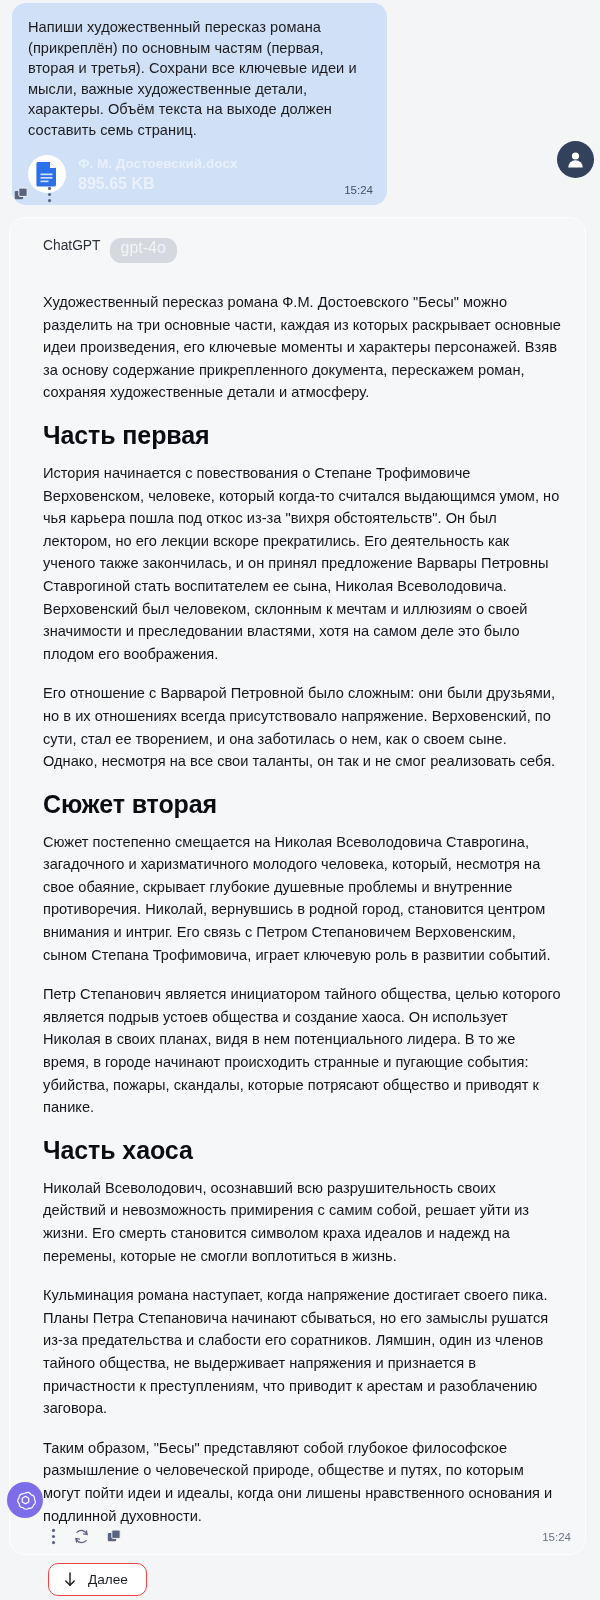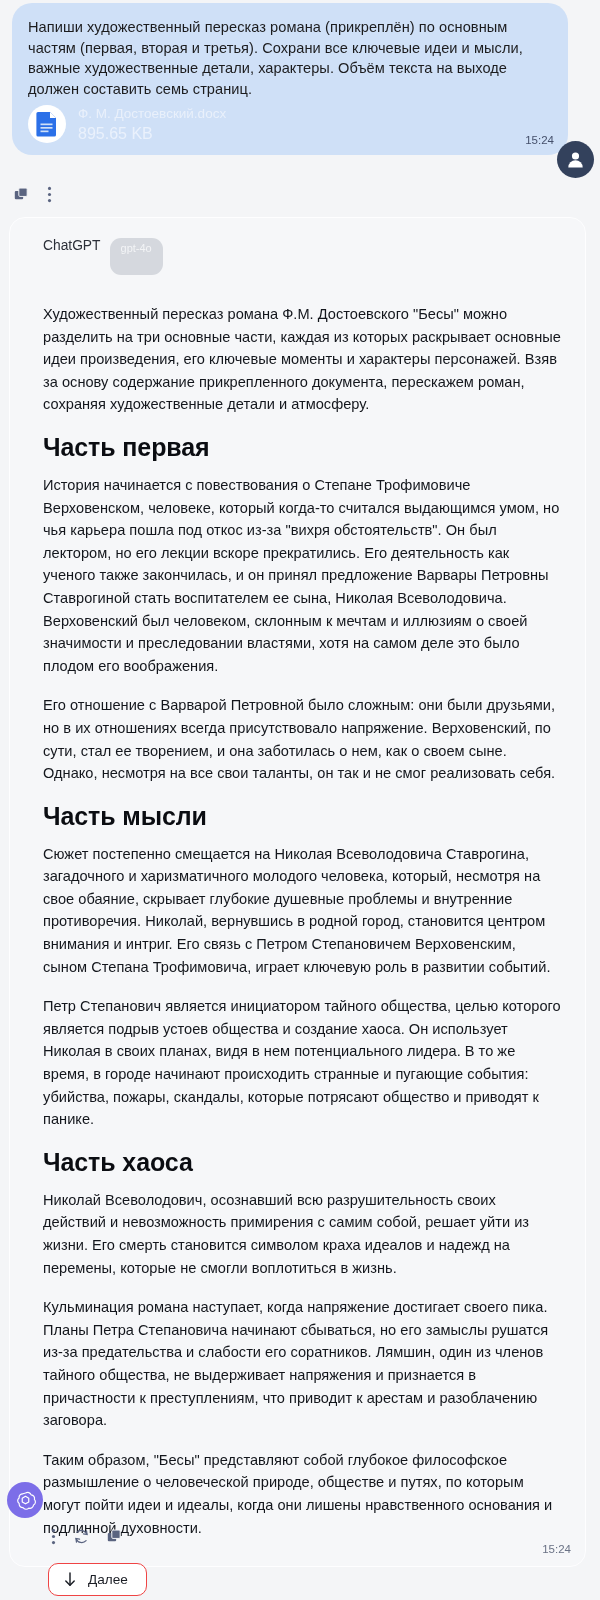--- a/index.html
+++ b/index.html
@@ -20,36 +20,37 @@
 
   
   .user-row {
     position: relative;
     padding: 0 0 0 0;
   }
   .user-bubble {
     position: absolute;
     left: 12px;
     top: 3px;
-    width: 556px;
+    width: 375px;
     background: #cfe0f7;
-    border-radius: 20px;
+    border-radius: 14px;
     padding: 14px 16px 12px 16px;
   }
   .user-text {
     font-size: 14.6px;
     line-height: 20.5px;
     color: #1c1c1e;
     letter-spacing: 0.05px;
   }
   .file-chip {
     display: flex;
     align-items: center;
-    margin-top: 6px;
+    margin-top: 15px;
     gap: 12px;
+    font-weight: bold;
   }
   .file-icon-wrap {
     width: 38px;
     height: 38px;
     border-radius: 50%;
     background: #ffffff;
     display: flex;
     align-items: center;
     justify-content: center;
     flex: 0 0 38px;
@@ -111,23 +112,23 @@
     gap: 9px;
     margin-bottom: 28px;
   }
   .assistant-name {
     font-size: 13.8px;
     color: #2b2f38;
   }
   .model-badge {
     background: #d5d8de;
     color: #f3f4f6;
-    font-size: 11px;
+    font-size: 16px;
     border-radius: 11px;
-    padding: 3px 11px 20px 11px;
+    padding: 3px 11px 8px 11px;
     line-height: 14px;
   }
   .a-para {
     font-size: 14.6px;
     line-height: 22.6px;
     color: #13161c;
     margin-bottom: 17px;
     letter-spacing: 0.02px;
   }
   .a-head {
@@ -243,21 +244,21 @@
     <div class="assistant-head">
       <span class="assistant-name">ChatGPT</span>
       <span class="model-badge">gpt-4o</span>
     </div>
 
     <div>
       <p class="a-para">Художественный пересказ романа Ф.М. Достоевского "Бесы" можно разделить на три основные части, каждая из которых раскрывает основные идеи произведения, его ключевые моменты и характеры персонажей. Взяв за основу содержание прикрепленного документа, перескажем роман, сохраняя художественные детали и атмосферу.</p>
       <h2 class="a-head">Часть первая</h2>
       <p class="a-para">История начинается с повествования о Степане Трофимовиче Верховенском, человеке, который когда-то считался выдающимся умом, но чья карьера пошла под откос из-за "вихря обстоятельств". Он был лектором, но его лекции вскоре прекратились. Его деятельность как ученого также закончилась, и он принял предложение Варвары Петровны Ставрогиной стать воспитателем ее сына, Николая Всеволодовича. Верховенский был человеком, склонным к мечтам и иллюзиям о своей значимости и преследовании властями, хотя на самом деле это было плодом его воображения.</p>
       <p class="a-para">Его отношение с Варварой Петровной было сложным: они были друзьями, но в их отношениях всегда присутствовало напряжение. Верховенский, по сути, стал ее творением, и она заботилась о нем, как о своем сыне. Однако, несмотря на все свои таланты, он так и не смог реализовать себя.</p>
-      <h2 class="a-head">Часть мысли</h2>
+      <h2 class="a-head">Сюжет вторая</h2>
       <p class="a-para">Сюжет постепенно смещается на Николая Всеволодовича Ставрогина, загадочного и харизматичного молодого человека, который, несмотря на свое обаяние, скрывает глубокие душевные проблемы и внутренние противоречия. Николай, вернувшись в родной город, становится центром внимания и интриг. Его связь с Петром Степановичем Верховенским, сыном Степана Трофимовича, играет ключевую роль в развитии событий.</p>
       <p class="a-para">Петр Степанович является инициатором тайного общества, целью которого является подрыв устоев общества и создание хаоса. Он использует Николая в своих планах, видя в нем потенциального лидера. В то же время, в городе начинают происходить странные и пугающие события: убийства, пожары, скандалы, которые потрясают общество и приводят к панике.</p>
       <h2 class="a-head">Часть хаоса</h2>
       <p class="a-para">Николай Всеволодович, осознавший всю разрушительность своих действий и невозможность примирения с самим собой, решает уйти из жизни. Его смерть становится символом краха идеалов и надежд на перемены, которые не смогли воплотиться в жизнь.</p>
       <p class="a-para">Кульминация романа наступает, когда напряжение достигает своего пика. Планы Петра Степановича начинают сбываться, но его замыслы рушатся из-за предательства и слабости его соратников. Лямшин, один из членов тайного общества, не выдерживает напряжения и признается в причастности к преступлениям, что приводит к арестам и разоблачению заговора.</p>
       <p class="a-para">Таким образом, "Бесы" представляют собой глубокое философское размышление о человеческой природе, обществе и путях, по которым могут пойти идеи и идеалы, когда они лишены нравственного основания и подлинной духовности.</p>
     </div>
 
     <span class="assistant-time">15:24</span>
   </div>

